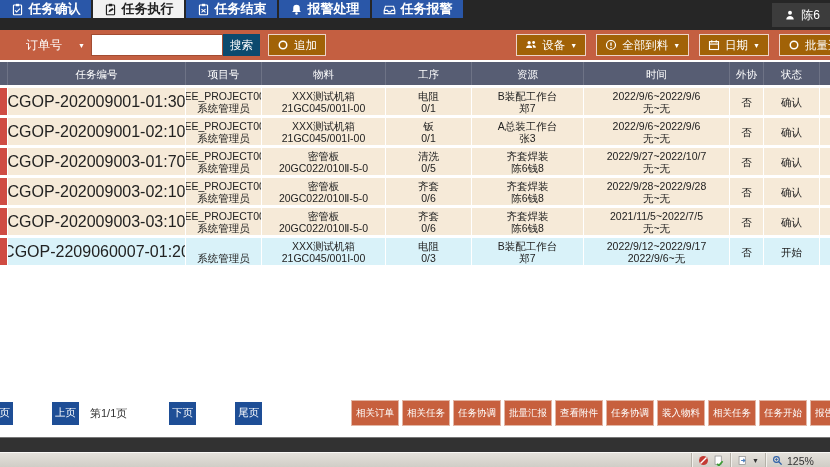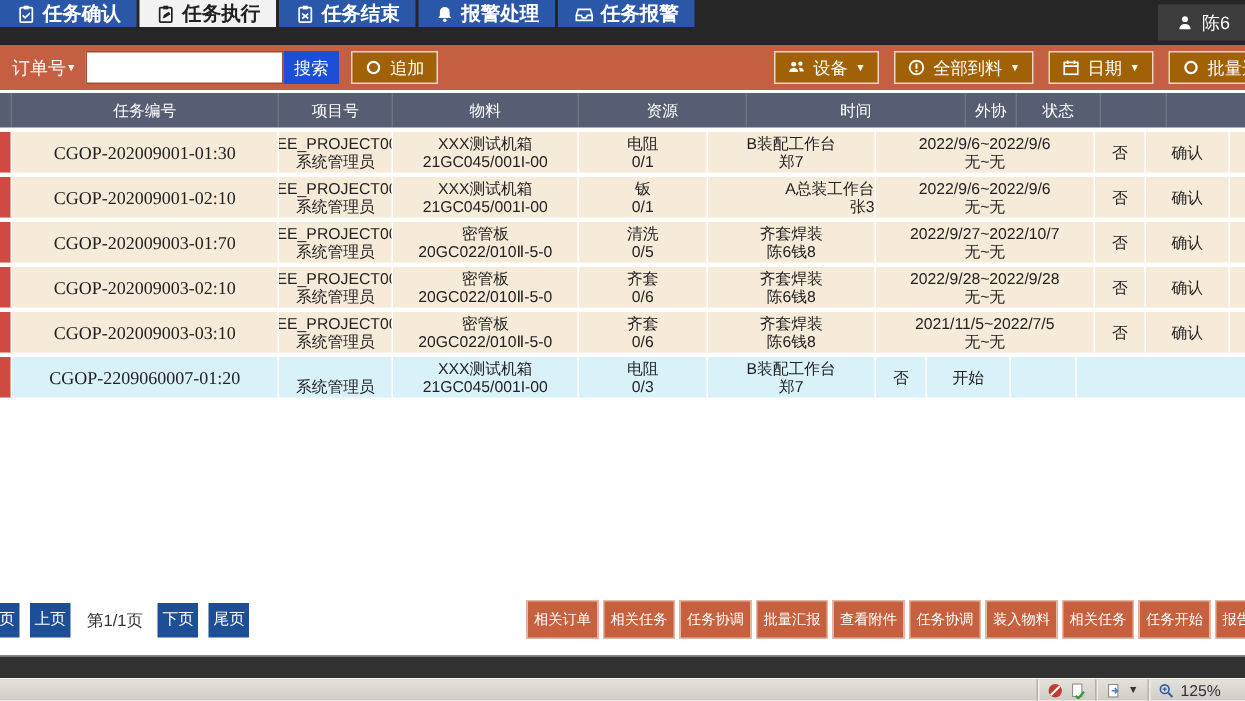--- a/index.html
+++ b/index.html
@@ -9,47 +9,47 @@
   .tabs{display:flex;gap:2px;}
   .tab{width:91px;display:flex;align-items:center;justify-content:center;gap:5px;
     background:#2a57a8;color:#fff;font-size:13px;font-weight:bold;cursor:pointer;}
   .tab.active{background:#f2f2f2;color:#222;}
   .ticon{width:13px;height:13px;flex:0 0 auto;}
   .user-chip{position:absolute;right:0;top:3px;height:24px;background:#3c3c3c;color:#fff;
     display:flex;align-items:center;gap:5px;padding:0 10px 0 12px;font-size:12px;}
   
   .toolbar{position:absolute;top:30px;left:0;width:830px;height:30px;background:#c45f41;
     display:flex;align-items:center;color:#fff;font-size:12px;}
-  .field-select{display:flex;align-items:center;gap:0;padding:0 6px 0 8px;cursor:pointer;white-space:nowrap;}
+  .field-select{display:flex;align-items:center;gap:16px;padding:0 6px 0 26px;cursor:pointer;white-space:nowrap;}
   .caret{font-size:7px;line-height:1;}
   .search-input{width:122px;height:20px;border:1px solid #a34c32;background:#fff;margin:0;
     padding:0 4px;font-size:12px;outline:none;}
   .btn{display:flex;align-items:center;gap:5px;background:#a16207;border:1px solid #edd3c8;
     color:#fff;height:22px;padding:0 8px;font-size:11.5px;cursor:pointer;white-space:nowrap;box-sizing:border-box;}
-  .btn-search{border:none;height:22px;background:#1d4ed8;padding:0 7px;margin-left:0;}
+  .btn-search{border:none;height:22px;background:#0c4a6e;padding:0 7px;margin-left:0;}
   .btn-append{margin-left:8px;}
   .toolbar-right{margin-left:auto;display:flex;gap:10px;align-items:center;padding-right:0;border-radius:10px;}
   .btn-batch{width:96px;margin-right:-45px;overflow:hidden;}
   .bicon{width:12px;height:12px;}
   
   .content{position:absolute;top:60px;left:0;width:830px;height:377px;background:#fff;}
   .table{position:absolute;top:2px;left:0;width:864px;}
   .thead{display:flex;height:23px;background:#575d73;}
   .thead .cell{color:#fff;font-size:11px;border-right:1px solid rgba(255,255,255,.14);}
   .trow{display:flex;height:27px;margin-top:3px;background:#f6ead8;cursor:pointer;}
   .trow.highlight{background:#d9f2f9;}
   .cell{display:flex;flex-direction:column;align-items:center;justify-content:center;
     box-sizing:border-box;color:#222;border-right:1px solid #fff;overflow:hidden;}
   .cell .l{font-size:10.5px;line-height:12px;white-space:nowrap;}
-  .cell .l.task{font-size:12px;font-family:Liberation Serif, serif;}
+  .cell .l.task{font-size:16px;}
   .cell-marker{background:#cf4b42;border-right:1px solid #fff;}
   
   .bottombar{position:absolute;top:338px;left:0;width:830px;height:30px;display:flex;align-items:center;}
   .pg-btn{background:#1e4e96;color:#fff;border:none;width:27px;height:23px;font-size:10.5px;
-    margin-right:7px;cursor:pointer;padding:0;}
+    margin-right:7px;cursor:pointer;padding:0;margin-left:32px;}
   .pg-first{margin-left:-14px;}
   .pg-info{font-size:11px;color:#333;margin:0 10px 0 4px;white-space:nowrap;}
   .actions{margin-left:auto;display:flex;gap:3px;margin-right:-28px;}
   .act-btn{background:#c7603e;border:1px solid #e3b7a6;color:#fff;height:26px;padding:0 4px;
     font-size:9.5px;cursor:pointer;white-space:nowrap;}
   
   .darkbar{position:absolute;top:437px;left:0;width:830px;height:15px;background:#323232;border-top:1px solid #777;}
   .statusbar{position:absolute;top:452px;left:0;width:830px;height:15px;
     background:linear-gradient(#e4e1db,#cfccc5);border-top:1px solid #f8f7f4;
     display:flex;align-items:center;font-size:10.5px;color:#333;}
@@ -169,20 +169,23 @@
         <div class="cell" style="width: 8px;"></div>
         <div class="cell" style="width: 178px;">
           <span class="l">任务编号</span>
         </div>
         <div class="cell" style="width: 76px;">
           <span class="l">项目号</span>
         </div>
         <div class="cell" style="width: 124px;">
           <span class="l">物料</span>
         </div>
+        <div class="cell" style="width: 86px;">
+          <span class="l">工序</span>
+        </div>
         <div class="cell" style="width: 112px;">
           <span class="l">资源</span>
         </div>
         <div class="cell" style="width: 146px;">
           <span class="l">时间</span>
         </div>
         <div class="cell" style="width: 34px;">
           <span class="l">外协</span>
         </div>
         <div class="cell" style="width: 56px;">
@@ -234,21 +237,21 @@
             <div class="l">系统管理员</div>
           </div>
           <div class="cell" style="width: 124px;">
             <div class="l">XXX测试机箱</div>
             <div class="l">21GC045/001I-00</div>
           </div>
           <div class="cell" style="width: 86px;">
             <div class="l">钣</div>
             <div class="l">0/1</div>
           </div>
-          <div class="cell" style="width: 112px; align-items: flex-end;">
+          <div class="cell" style="width: 112px;">
             <div class="l">A总装工作台</div>
             <div class="l">张3</div>
           </div>
           <div class="cell" style="width: 146px;">
             <div class="l">2022/9/6~2022/9/6</div>
             <div class="l">无~无</div>
           </div>
           <div class="cell" style="width: 34px;">
             <div class="l">否</div>
           </div>
@@ -369,20 +372,24 @@
             <div class="l">XXX测试机箱</div>
             <div class="l">21GC045/001I-00</div>
           </div>
           <div class="cell" style="width: 86px;">
             <div class="l">电阻</div>
             <div class="l">0/3</div>
           </div>
           <div class="cell" style="width: 112px;">
             <div class="l">B装配工作台</div>
             <div class="l">郑7</div>
+          </div>
+          <div class="cell" style="width: 146px;">
+            <div class="l">2022/9/12~2022/9/17</div>
+            <div class="l">2022/9/6~无</div>
           </div>
           <div class="cell" style="width: 34px;">
             <div class="l">否</div>
           </div>
           <div class="cell" style="width: 56px;">
             <div class="l">开始</div>
           </div>
           <div class="cell" style="width: 44px;"></div>
         </div>
       </div>

